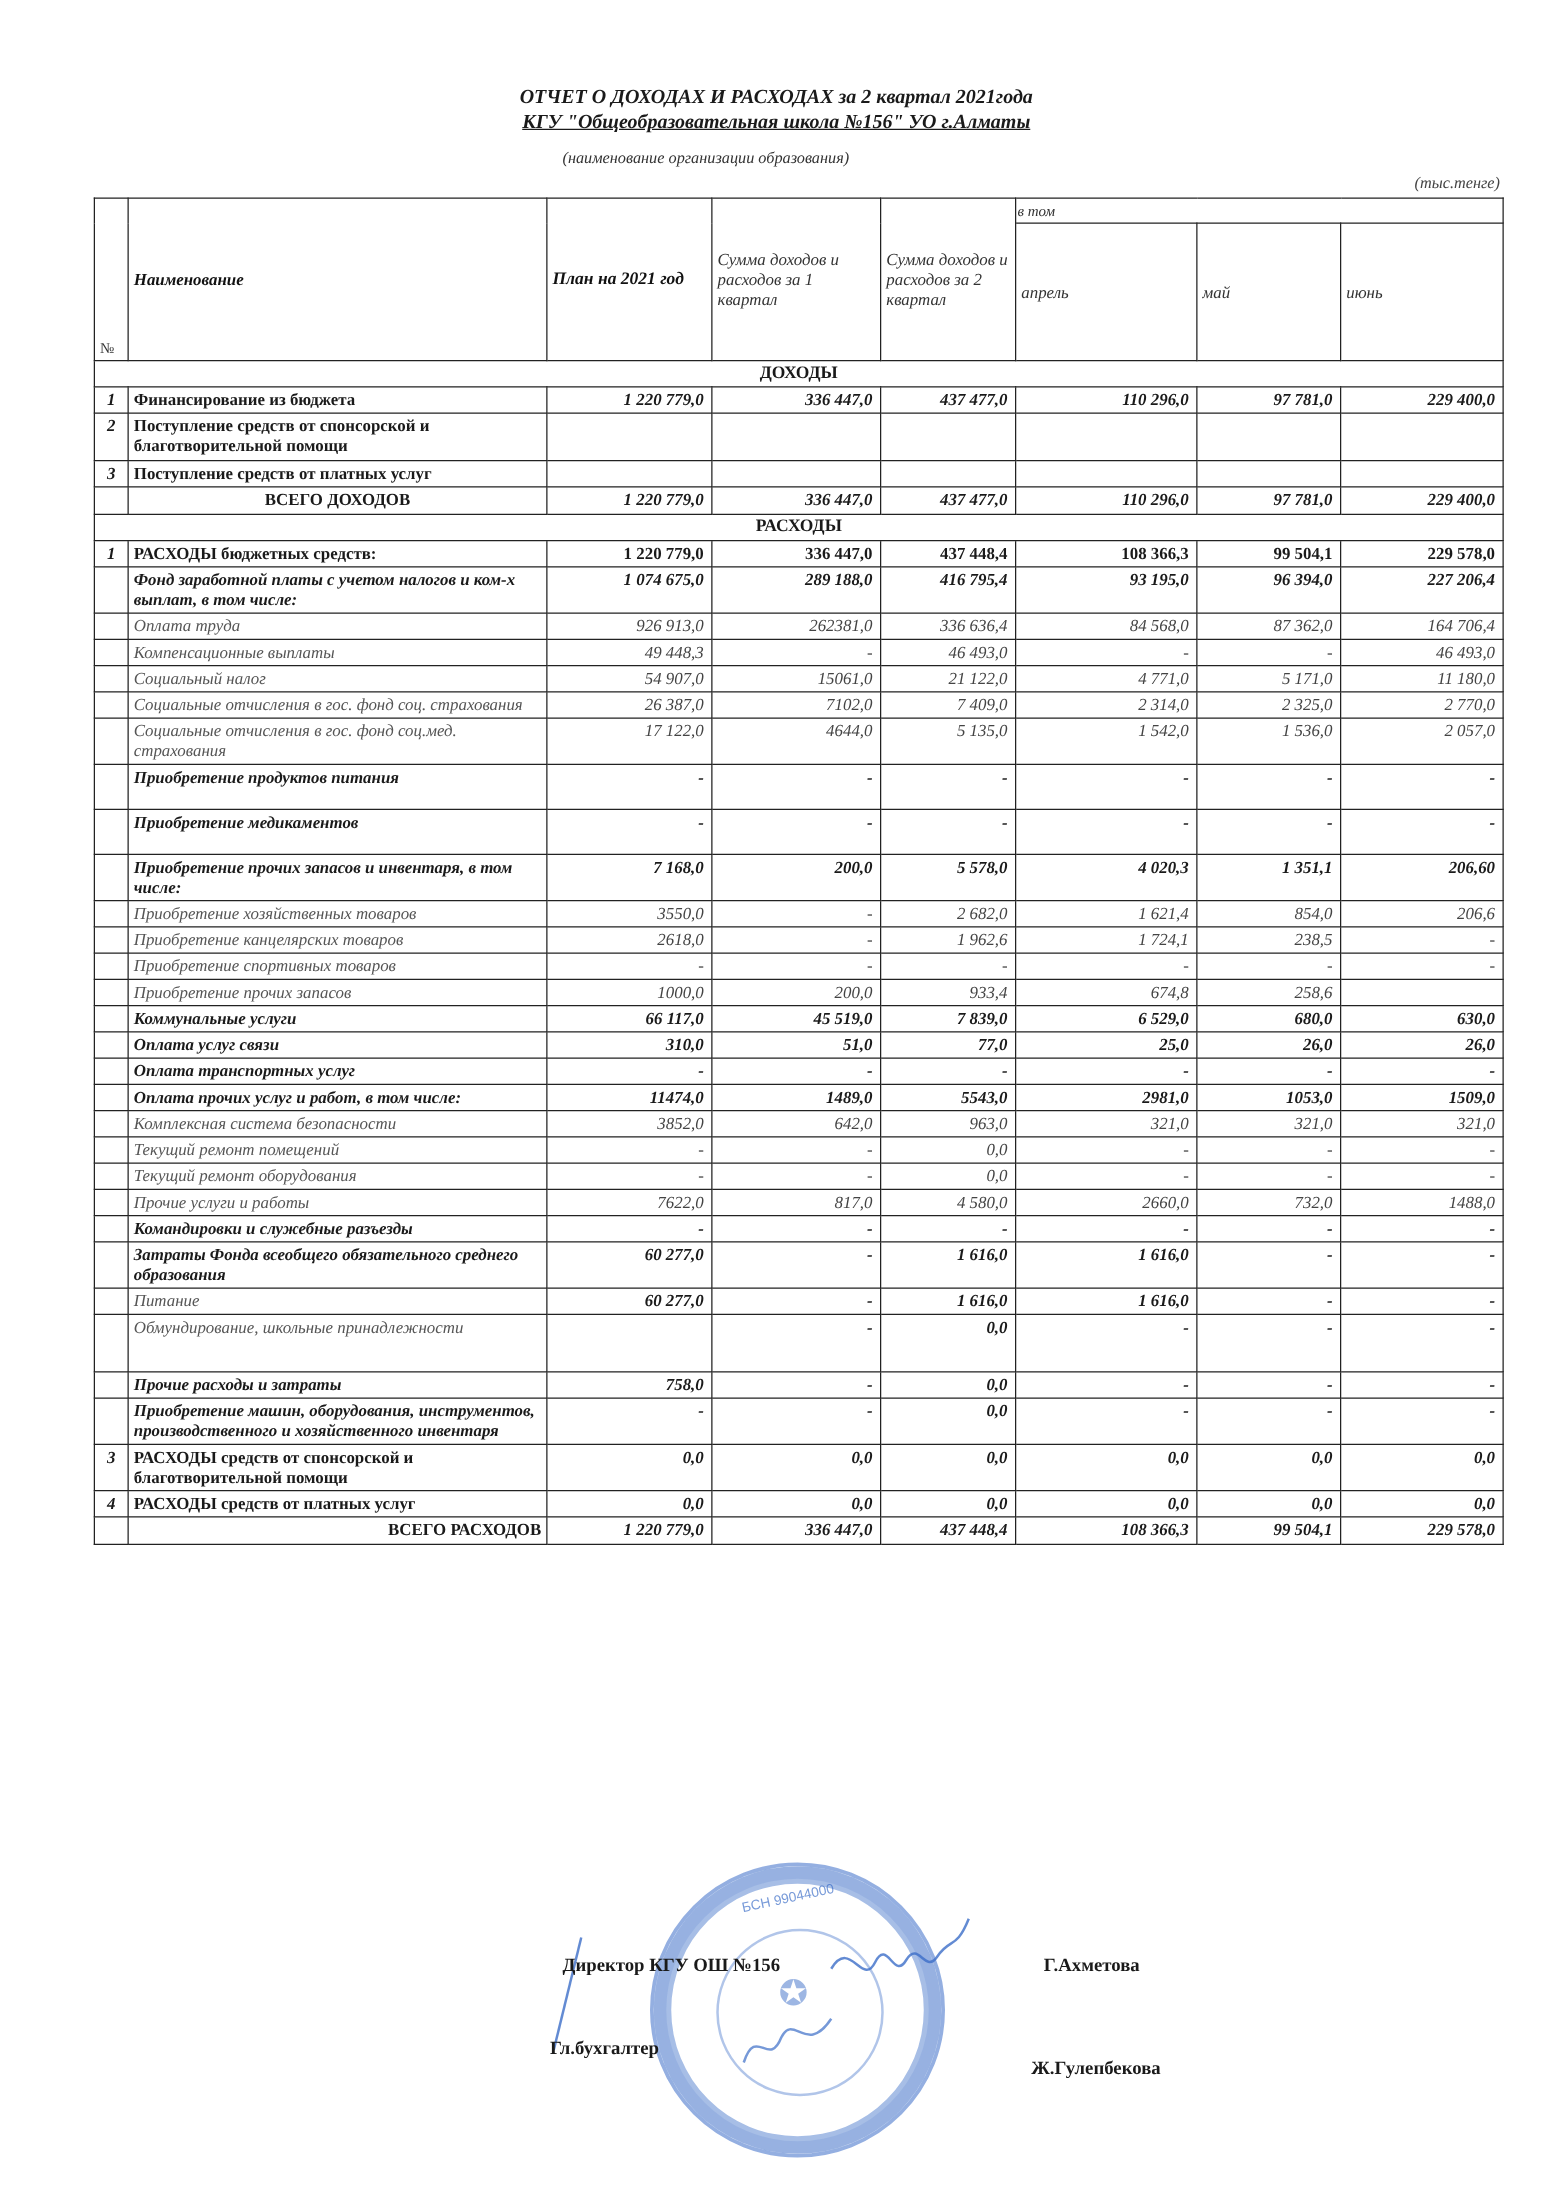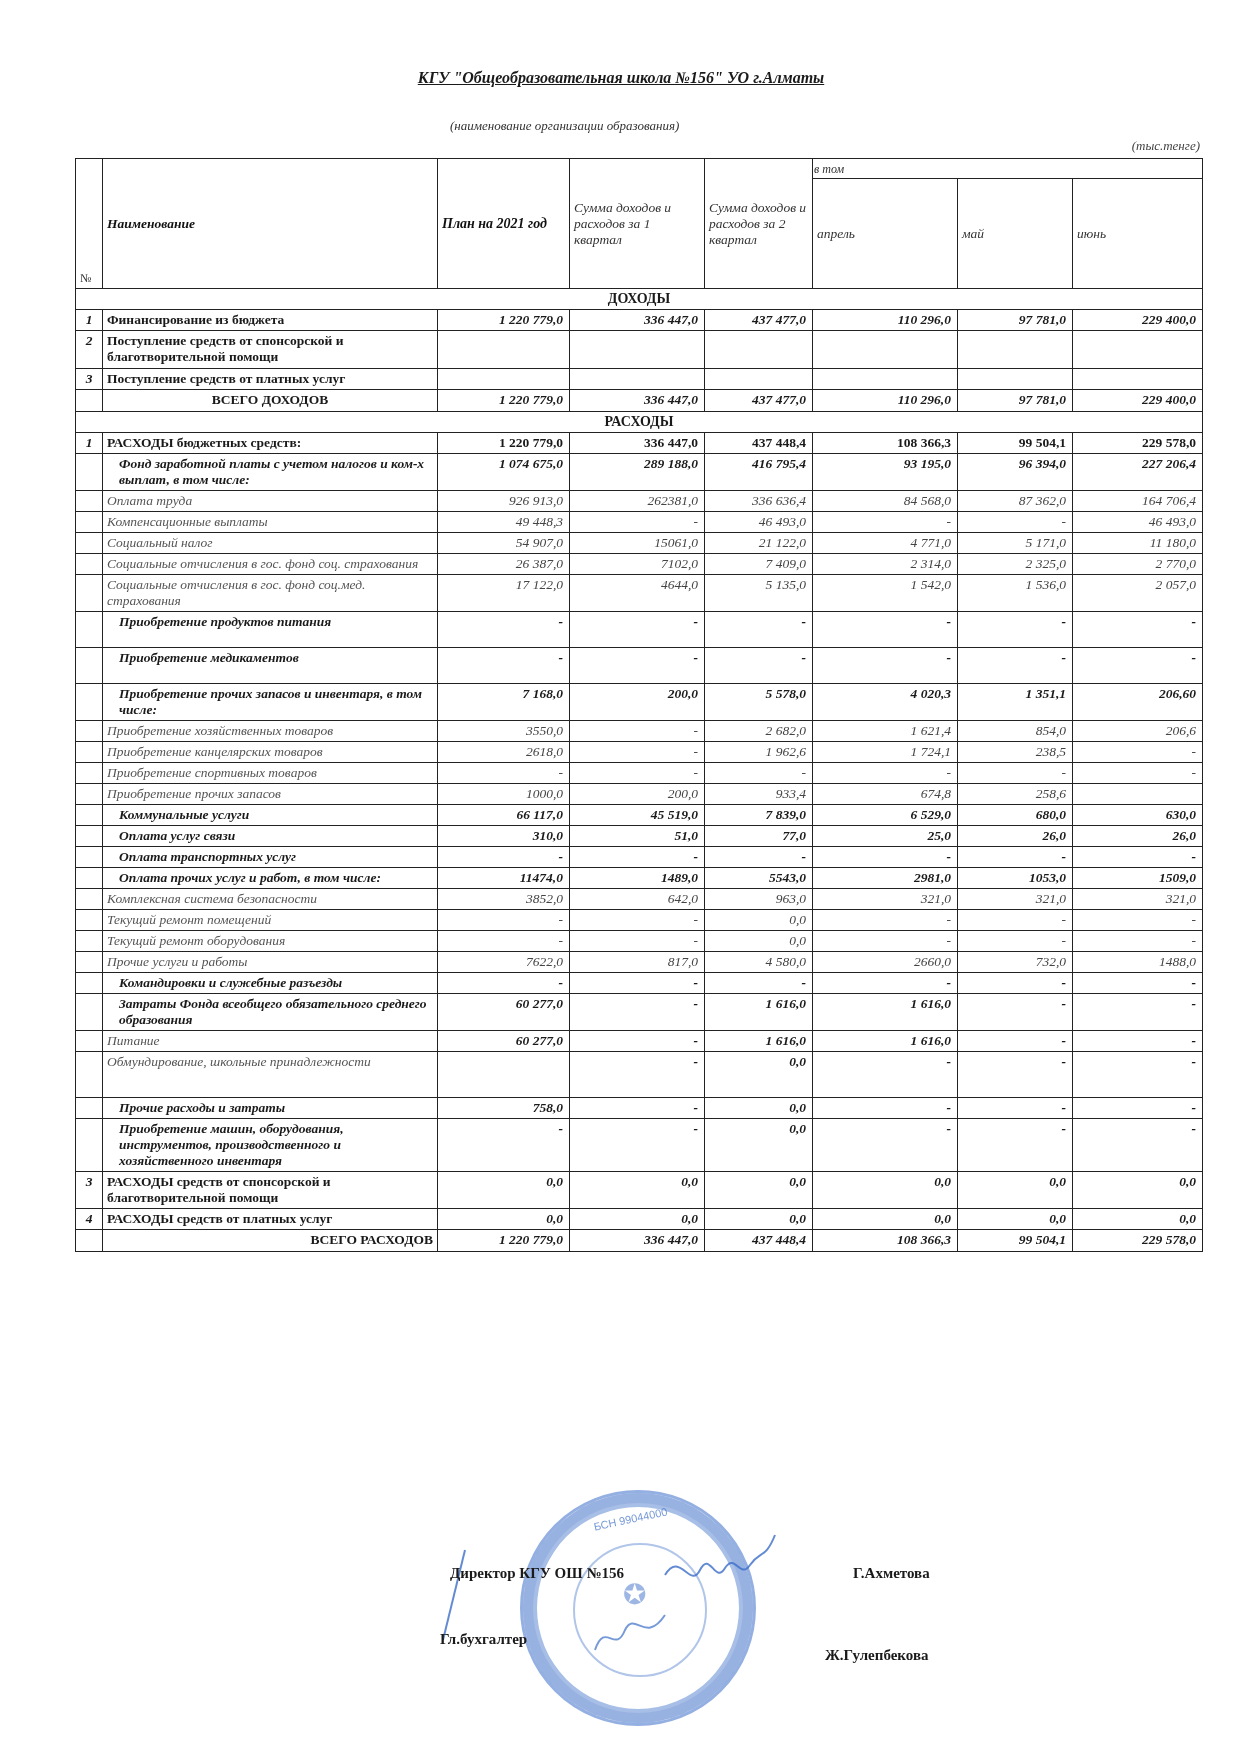--- a/index.html
+++ b/index.html
@@ -14,34 +14,35 @@
   th { font-weight: normal; font-style: italic; text-align: left; vertical-align: middle; color: #333; }
   th.bold { font-weight: bold; color: #111; }
   td.num { text-align: center; font-style: italic; font-weight: bold; }
   td.v { text-align: right; font-style: italic; padding-right: 6px; white-space: nowrap; }
   td.v.b { font-weight: bold; }
   td.v.nb { font-weight: normal; color: #444; }
   td.name { text-align: left; }
   tr.section td { text-align: center; font-weight: bold; font-size: 14px; }
   .bold { font-weight: bold; margin-top: 24px; }
   .light { color: #555; font-weight: normal; font-style: italic; }
-  .bolditalic { font-weight: bold; font-style: italic; padding-left: 16px; }
+  .bolditalic { font-weight: bold; font-style: italic; }
   .upright-bold { font-weight: bold; font-style: normal; }
   .sign-role { position: absolute; font-weight: bold; font-size: 15px; }
   .sign-name { position: absolute; font-weight: bold; font-size: 15px; }
   .stamp { position: absolute; left: 520px; top: 1490px; width: 230px; height: 230px; border-radius: 50%; border: 3px solid rgba(60,110,200,0.55); box-shadow: inset 0 0 0 10px rgba(60,110,200,0.15), inset 0 0 0 14px rgba(60,110,200,0.45); }
   .stamp .inner { position: absolute; left: 50px; top: 50px; width: 130px; height: 130px; border-radius: 50%; border: 2px solid rgba(60,110,200,0.4); }
   .stamp .star { position: absolute; left: 100px; top: 85px; font-size: 28px; color: rgba(60,110,200,0.5); }
   .stamp .bin { position: absolute; left: 70px; top: 20px; font-size: 11px; color: rgba(60,110,200,0.7); transform: rotate(-12deg); font-family: "Liberation Sans", sans-serif; }
   .sig { position: absolute; }
 </style>
 </head>
 <body>
 
 <div class="title">
+  <span class="l1">ОТЧЕТ О ДОХОДАХ И РАСХОДАХ за 2 квартал 2021года</span>
   <span class="l2">КГУ "Общеобразовательная школа №156" УО г.Алматы</span>
 </div>
 <div class="subtitle">(наименование организации образования)</div>
 <div class="units">(тыс.тенге)</div>
 
 <table>
   <colgroup>
     <col style="width:27px">
     <col style="width:335px">
     <col style="width:132px">
@@ -436,15 +437,15 @@
   <path d="M30 5 L8 95" stroke="#3c6ec8" stroke-width="2" fill="none" opacity="0.8"></path>
 </svg>
 <svg class="sig" style="left:660px; top:1530px" width="120" height="70">
   <path d="M5 45 C20 20, 30 60, 40 40 C50 20, 55 55, 65 38 C75 22, 80 50, 90 35 C100 20, 105 30, 115 5" stroke="#3c6ec8" stroke-width="2" fill="none" opacity="0.8"></path>
 </svg>
 <svg class="sig" style="left:590px; top:1600px" width="80" height="60">
   <path d="M5 50 C15 20, 25 55, 35 30 C45 10, 55 45, 75 15" stroke="#3c6ec8" stroke-width="2" fill="none" opacity="0.7"></path>
 </svg>
 
 <div class="sign-role" style="left:450px; top:1565px;">Директор КГУ ОШ №156</div>
-<div class="sign-name" style="left:835px; top:1565px;margin-left:18px;">Г.Ахметова</div>
+<div class="sign-name" style="left:835px; top:1565px;">Г.Ахметова</div>
 <div class="sign-role" style="left:440px; top:1631px;">Гл.бухгалтер</div>
 <div class="sign-name" style="left:825px; top:1631px;margin-top:16px;">Ж.Гулепбекова</div>
 
 </body></html>

